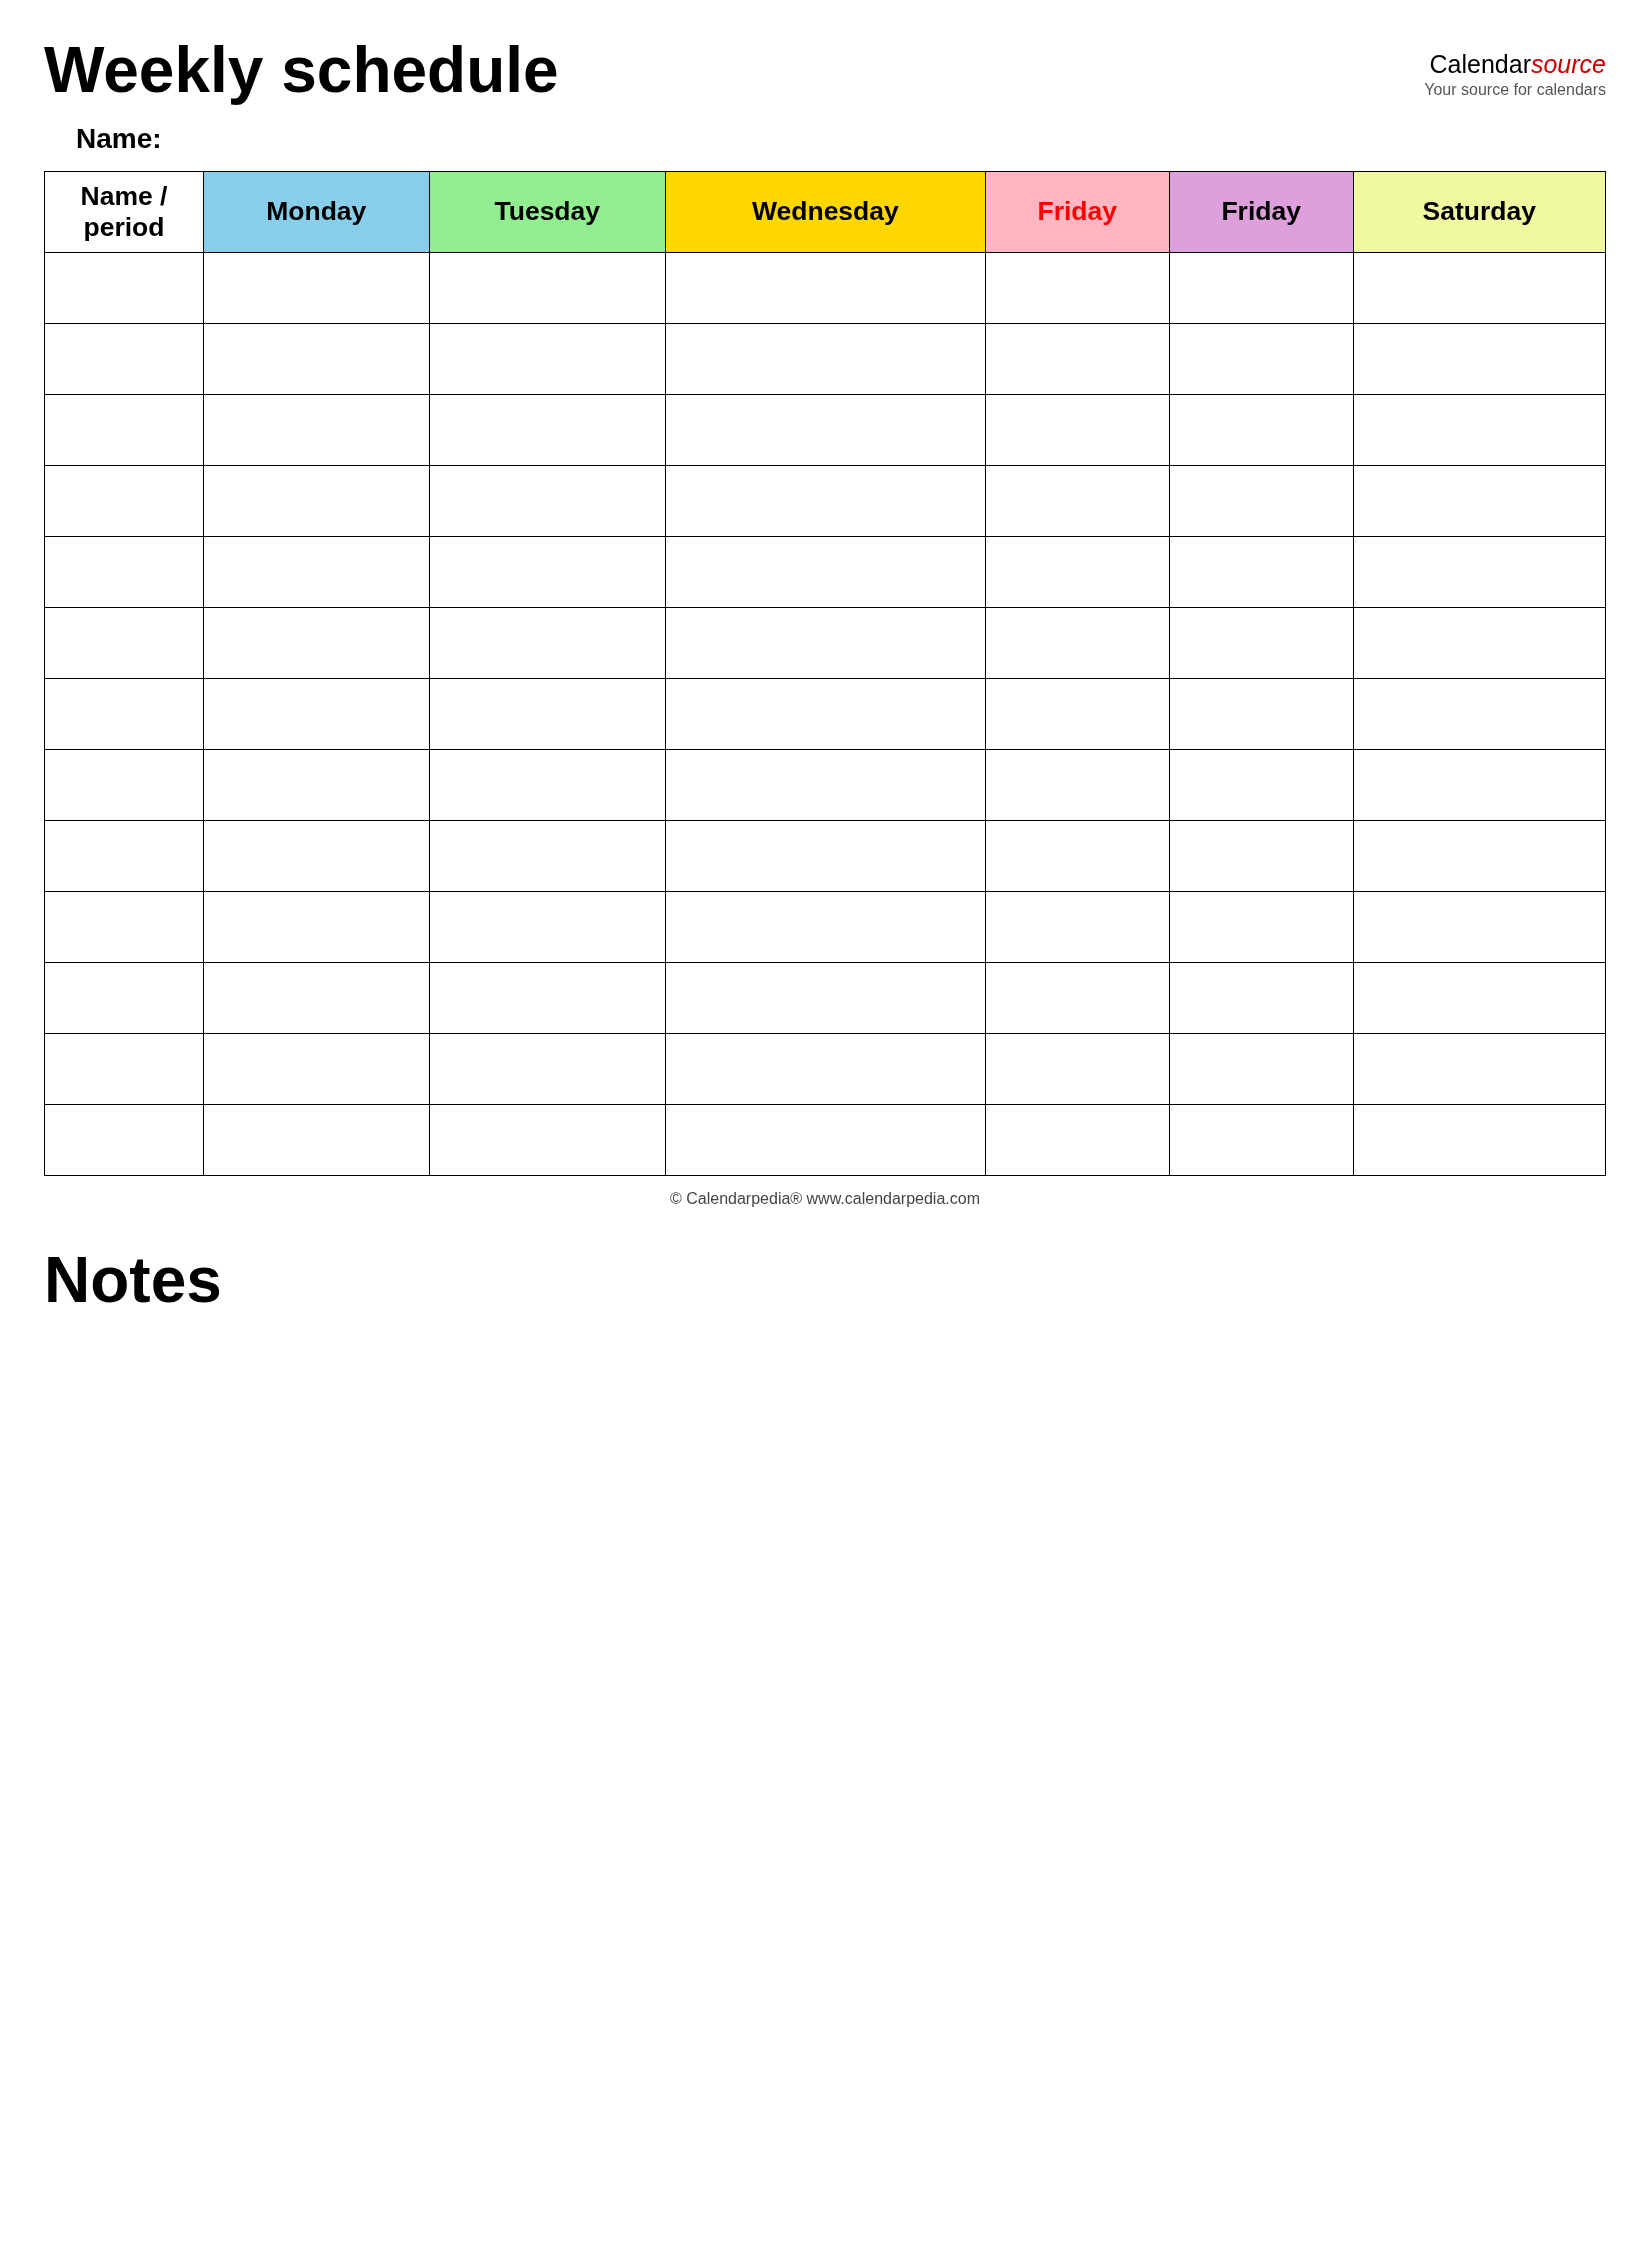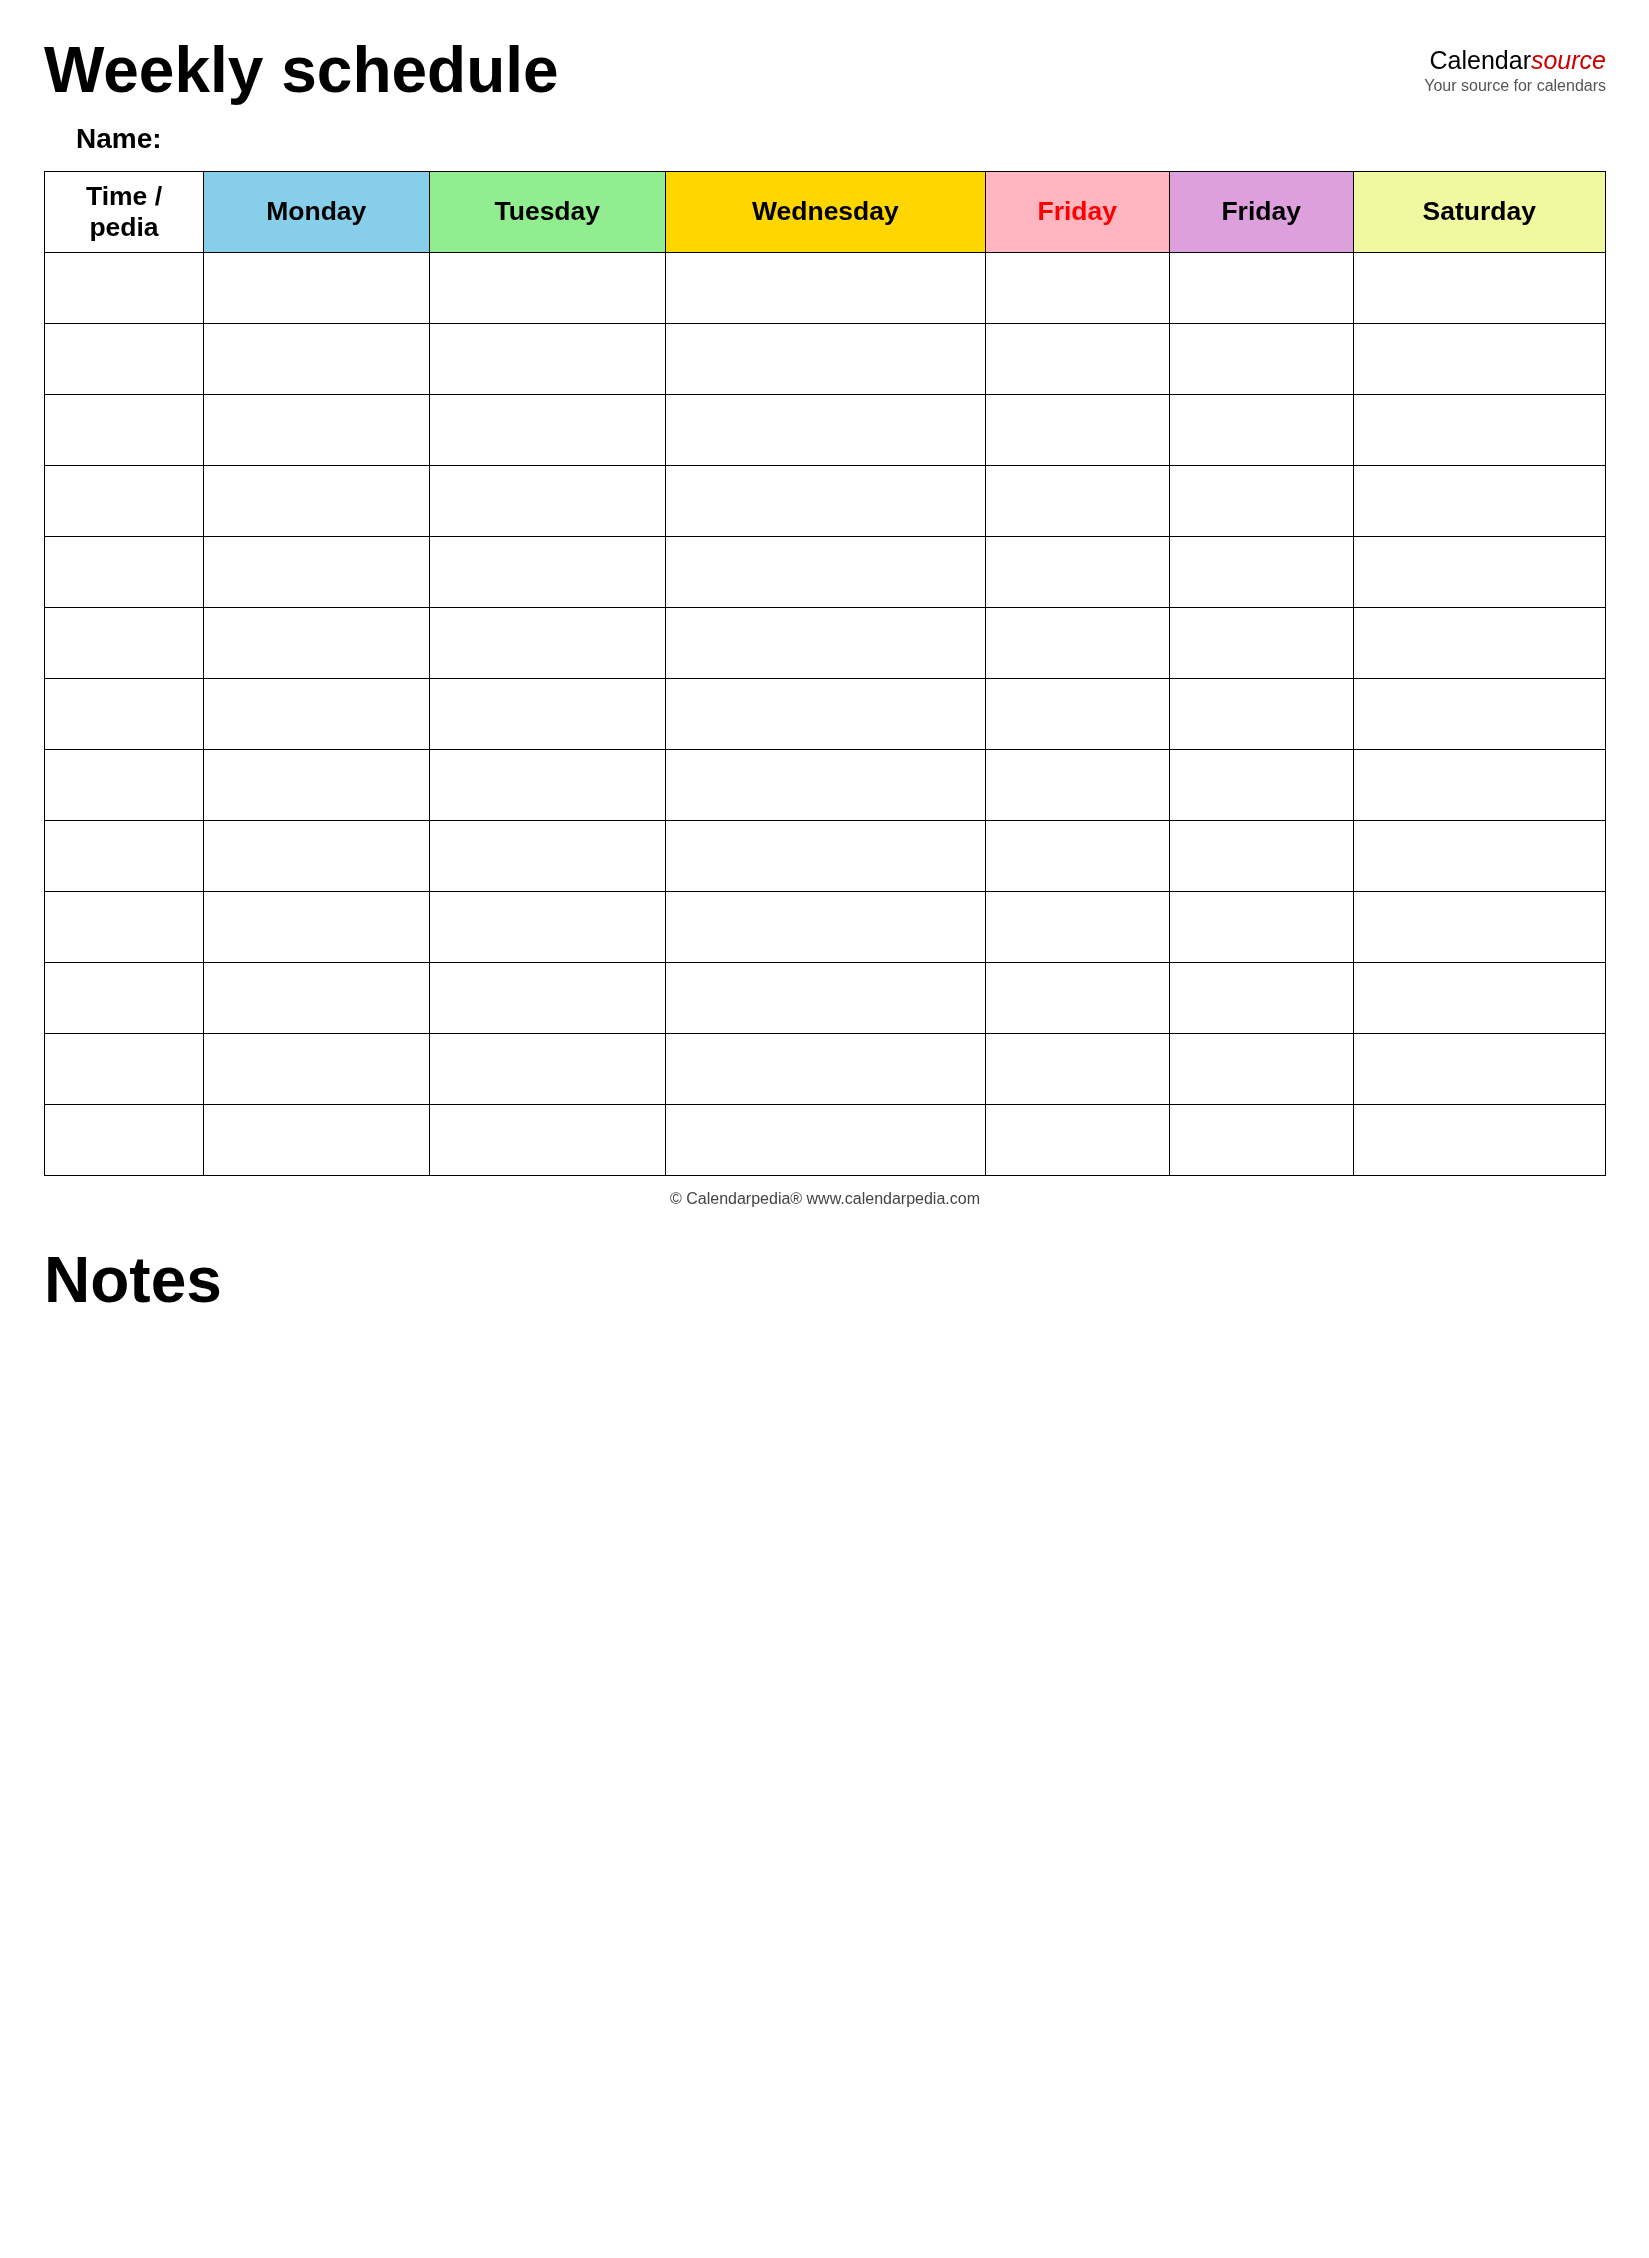--- a/index.html
+++ b/index.html
@@ -12,21 +12,21 @@
       background: #ffffff;
       font-family: Arial, Helvetica, sans-serif;
       padding: 35px 44px;
       width: 1650px;
       min-height: 2258px;
     }
 
     .header-row {
       display: flex;
       justify-content: space-between;
-      align-items: flex-start;
+      align-items: center;
       margin-bottom: 17.6px;
       gap: 36px;
     }
 
     .page-title {
       font-size: 64px;
       font-weight: 900;
       color: #000000;
       line-height: 1.1;
     }
@@ -148,21 +148,21 @@
     </span>
     <span class="tagline">Your source for calendars</span>
   </div>
 </div>
 
 <div class="name-row">Name:</div>
 
 <table class="schedule-table">
   <thead>
     <tr>
-      <th class="col-time">Time / pedia</th>
+      <th class="col-time">Name / period</th>
       <th class="col-monday">Monday</th>
       <th class="col-tuesday">Tuesday</th>
       <th class="col-wednesday">Wednesday</th>
       <th class="col-thursday">Friday</th>
       <th class="col-friday">Friday</th>
       <th class="col-saturday">Saturday</th>
     </tr>
   </thead>
   <tbody id="table-body">
   <tr>

